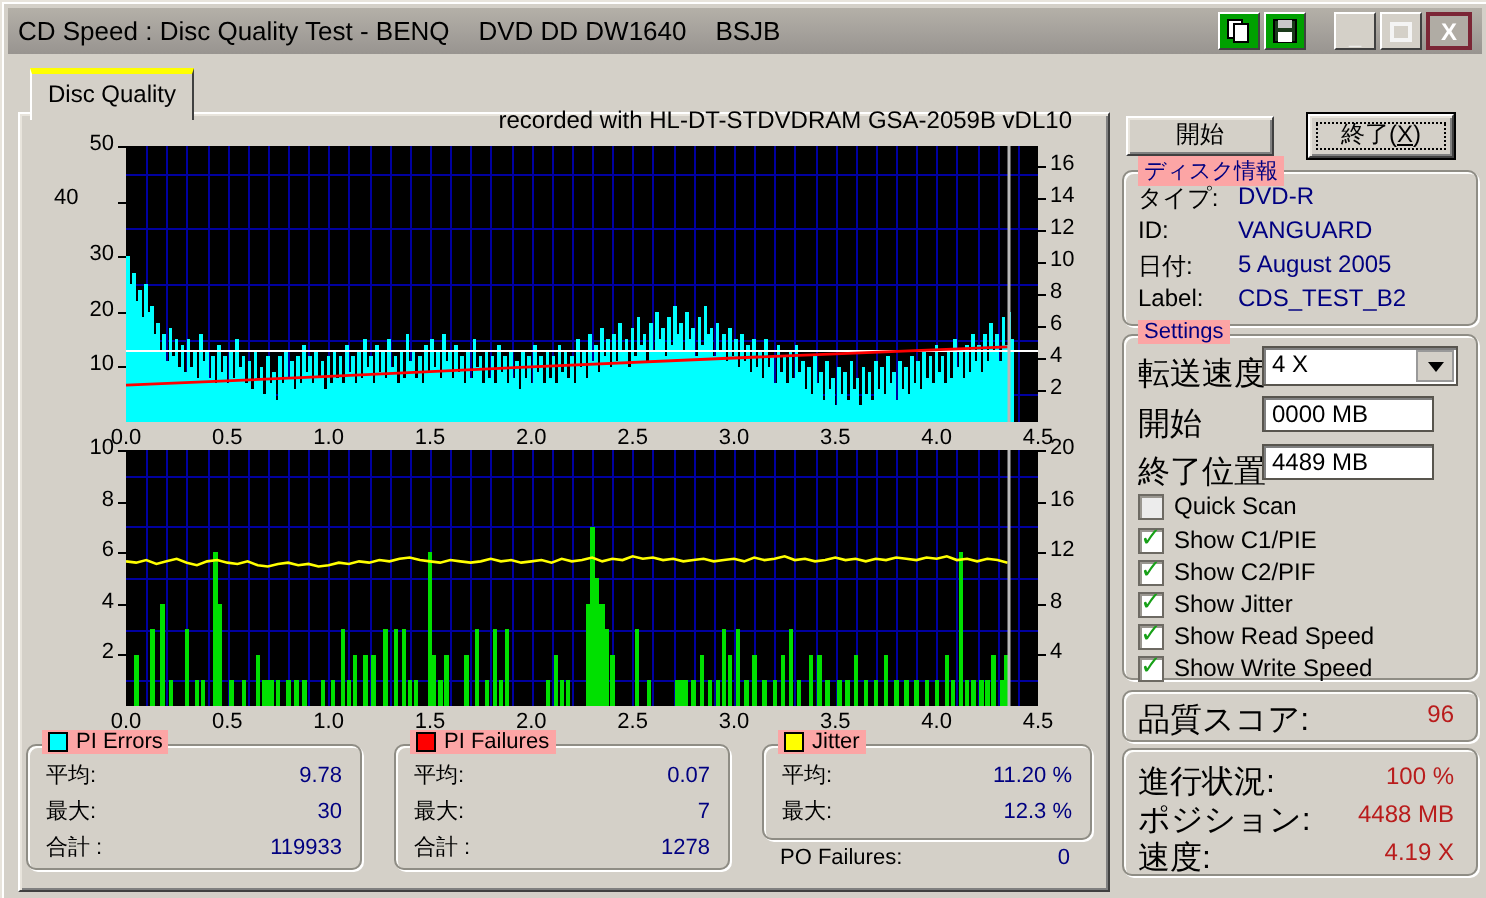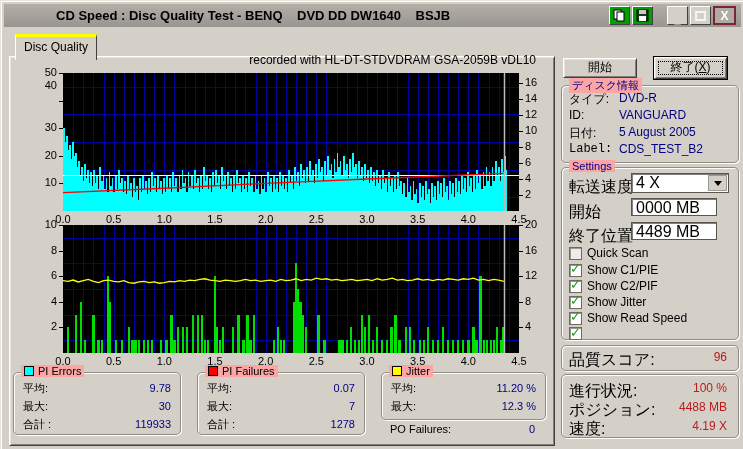--- a/index.html
+++ b/index.html
@@ -1,21 +1,21 @@
 <!DOCTYPE html>
 <html><head>
 <meta charset="utf-8">
 <style>
   html,body{margin:0;padding:0;background:#777;font-family:"Liberation Sans","DejaVu Sans",sans-serif;}
   .window{position:relative;width:743px;height:449px;background:#d4d0c8;overflow:hidden;
     border-top:1px solid #e8e4dc;border-left:1px solid #e8e4dc;border-right:1px solid #404040;border-bottom:1px solid #404040;
     box-shadow:inset 1px 1px 0 #fff, inset -1px -1px 0 #808080;}
   .titlebar{position:absolute;left:3px;top:3px;right:3px;height:23px;
     background:linear-gradient(#b4b0a8,#989490);display:flex;align-items:center;}
-  .title-text{font-weight:bold;font-size:13px;color:#000;padding-left:5px;white-space:pre;flex:1;overflow:hidden;margin-left:47px;}
+  .title-text{font-weight:normal;font-size:13px;color:#000;padding-left:5px;white-space:pre;flex:1;overflow:hidden;}
   .tb-btn{width:21px;height:19px;margin-right:2px;border-top:1px solid #fff;border-left:1px solid #fff;
     border-right:1px solid #404040;border-bottom:1px solid #404040;background:#d4d0c8;
     display:flex;align-items:center;justify-content:center;box-sizing:border-box;}
   .tb-green{background:#00a000;}
   .tb-close{border:2px solid #7b2636;background:#b0aca4;color:#fff;font-weight:bold;font-size:12px;width:23px;}
   .glyph{color:#f4f4f4;font-weight:bold;font-size:11px;line-height:10px;}
   .tab{position:absolute;left:14px;top:33px;width:80px;height:23px;background:#d4d0c8;
     border-left:1px solid #fff;border-right:1px solid #404040;border-top:3px solid #ffff00;
     font-size:12px;text-align:center;line-height:20px;z-index:3;}
   .tabpage{position:absolute;left:8px;top:55px;width:544px;height:388px;background:#d4d0c8;
@@ -29,21 +29,21 @@
   .gb-title-blue{color:#000080;}
   .sq{width:8px;height:8px;border:1px solid #000;display:inline-block;}
   .statrow{display:flex;justify-content:space-between;font-size:11px;line-height:18px;padding:0 9px;}
   .statrow .v{color:#000080;}
   .btn{position:absolute;background:#d4d0c8;border-top:1px solid #fff;border-left:1px solid #fff;
     border-right:1px solid #404040;border-bottom:1px solid #404040;box-shadow:inset 1px 1px 0 #e8e4dc, inset -1px -1px 0 #808080;
     font-size:12px;text-align:center;}
   .btn-default{outline:1px solid #000;}
   .btn-focus-inner{position:absolute;left:3px;top:3px;right:3px;bottom:3px;border:1px dotted #000;}
   .field{position:absolute;background:#fff;border:1px solid #58554e;box-shadow:inset 1px 1px 0 #808080;
-    font-size:16px;color:#000;line-height:17px;padding-left:4px;box-sizing:border-box;}
+    font-size:12px;color:#000;line-height:17px;padding-left:4px;box-sizing:border-box;}
   .combo-btn{position:absolute;right:1px;top:1px;bottom:1px;width:17px;background:#d4d0c8;
     border:1px solid #999;display:flex;align-items:center;justify-content:center;}
   .combo-arrow{width:0;height:0;border-left:4px solid transparent;border-right:4px solid transparent;border-top:5px solid #000;}
   .cb-row{position:absolute;display:flex;align-items:center;gap:5px;font-size:12px;}
   .cb-box{width:13px;height:13px;background:#fff;border:1px solid #6d6a63;box-shadow:inset 1px 1px 0 #9a9790;
     display:flex;align-items:center;justify-content:center;box-sizing:border-box;}
   .cb-check{color:#17a017;font-weight:bold;font-size:13px;line-height:10px;margin-top:-2px;}
   .inforow{position:absolute;font-size:12px;color:#000;}
   .inforow .v{color:#000080;}
   .panelrow-label{position:absolute;font-size:16px;color:#000;}
@@ -591,21 +591,21 @@
         <line x1="441.5" y1="0" x2="441.5" y2="128" stroke="#b8b8b8" stroke-width="1.5"></line>
       </svg>
   </div>
   <div id="axis-labels">
       <span class="lbl" style="left: 26px; top: 175.4px; width: 30px; text-align: right;">10</span>
       <div style="position: absolute; left: 58px; top: 182px; width: 4px; height: 1px; background: rgb(0, 0, 0);"></div>
       <span class="lbl" style="left: 26px; top: 147.8px; width: 30px; text-align: right;">20</span>
       <div style="position: absolute; left: 58px; top: 155px; width: 4px; height: 1px; background: rgb(0, 0, 0);"></div>
       <span class="lbl" style="left: 26px; top: 120.2px; width: 30px; text-align: right;">30</span>
       <div style="position: absolute; left: 58px; top: 127px; width: 4px; height: 1px; background: rgb(0, 0, 0);"></div>
-      <span class="lbl" style="left: 26px; top: 78px; width: 30px; text-align: right;">40</span>
+      <span class="lbl" style="left: 26px; top: 92px; width: 30px; ">40</span>
       <div style="position: absolute; left: 58px; top: 100px; width: 4px; height: 1px; background: rgb(0, 0, 0);"></div>
       <span class="lbl" style="left: 26px; top: 65px; width: 30px; text-align: right;">50</span>
       <div style="position: absolute; left: 58px; top: 72px; width: 4px; height: 1px; background: rgb(0, 0, 0);"></div>
       <span class="lbl" style="left: 524px; top: 187px;">2</span>
       <div style="position: absolute; left: 518px; top: 194px; width: 4px; height: 1px; background: rgb(0, 0, 0);"></div>
       <span class="lbl" style="left: 524px; top: 171px;">4</span>
       <div style="position: absolute; left: 518px; top: 178px; width: 4px; height: 1px; background: rgb(0, 0, 0);"></div>
       <span class="lbl" style="left: 524px; top: 155px;">6</span>
       <div style="position: absolute; left: 518px; top: 162px; width: 4px; height: 1px; background: rgb(0, 0, 0);"></div>
       <span class="lbl" style="left: 524px; top: 139px;">8</span>
@@ -733,21 +733,21 @@
 
   <div class="groupbox" style="left:560px;top:84px;width:176px;height:76px;">
     <div class="gb-title gb-title-blue">ディスク情報</div>
   </div>
   <div class="inforow" style="left:568px;top:90px;"><span>タイプ:</span></div>
   <div class="inforow" style="left:618px;top:90px;"><span class="v">DVD-R</span></div>
   <div class="inforow" style="left:568px;top:107px;"><span>ID:</span></div>
   <div class="inforow" style="left:618px;top:107px;"><span class="v">VANGUARD</span></div>
   <div class="inforow" style="left:568px;top:124px;"><span>日付:</span></div>
   <div class="inforow" style="left:618px;top:124px;"><span class="v">5 August 2005</span></div>
-  <div class="inforow" style="left:568px;top:141px;font-family:Liberation Mono, monospace;"><span>Label:</span></div>
+  <div class="inforow" style="left:568px;top:141px;"><span>Label:</span></div>
   <div class="inforow" style="left:618px;top:141px;"><span class="v">CDS_TEST_B2</span></div>
 
   <div class="groupbox" style="left:560px;top:166px;width:176px;height:171px;">
     <div class="gb-title gb-title-blue">Settings</div>
   </div>
   <div class="panelrow-label" style="left:568px;top:176px;">転送速度</div>
   <div class="field" style="left:630px;top:172px;width:98px;height:20px;">
     <span>4 X</span>
     <span class="combo-btn">
         <span class="combo-arrow"></span>
@@ -787,20 +787,21 @@
       <div class="cb-row" style="left: 568px; top: 310px;">
         <span class="cb-box">
           <span class="cb-check">✓</span>
         </span>
         <span>Show Read Speed</span>
       </div>
       <div class="cb-row" style="left: 568px; top: 326px;">
         <span class="cb-box">
           <span class="cb-check">✓</span>
         </span>
+        <span>Show Write Speed</span>
       </div>
     </div>
 
   <div class="groupbox" style="left:560px;top:344px;width:176px;height:24px;"></div>
   <div class="panelrow-label" style="left:568px;top:349px;">品質スコア:</div>
   <div class="panelrow-value" style="left:620px;top:349px;width:106px;">96</div>
 
   <div class="groupbox" style="left:560px;top:373px;width:176px;height:62px;"></div>
   <div class="panelrow-label" style="left:568px;top:380px;">進行状況:</div>
   <div class="panelrow-value" style="left:620px;top:380px;width:106px;">100 %</div>

